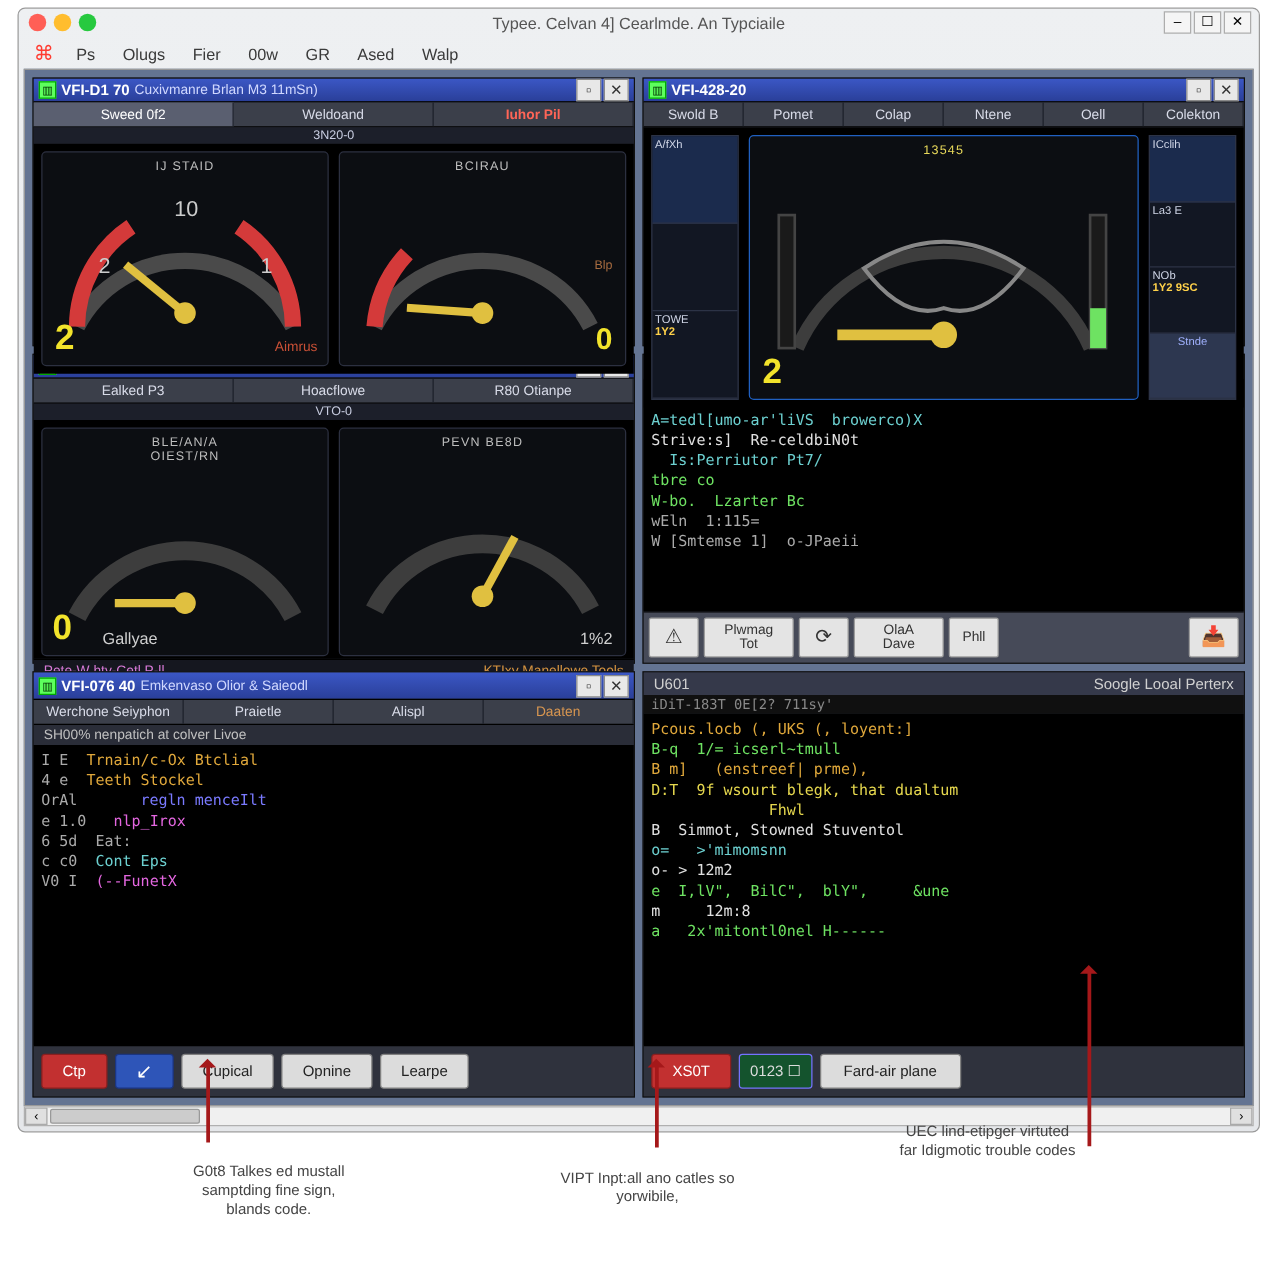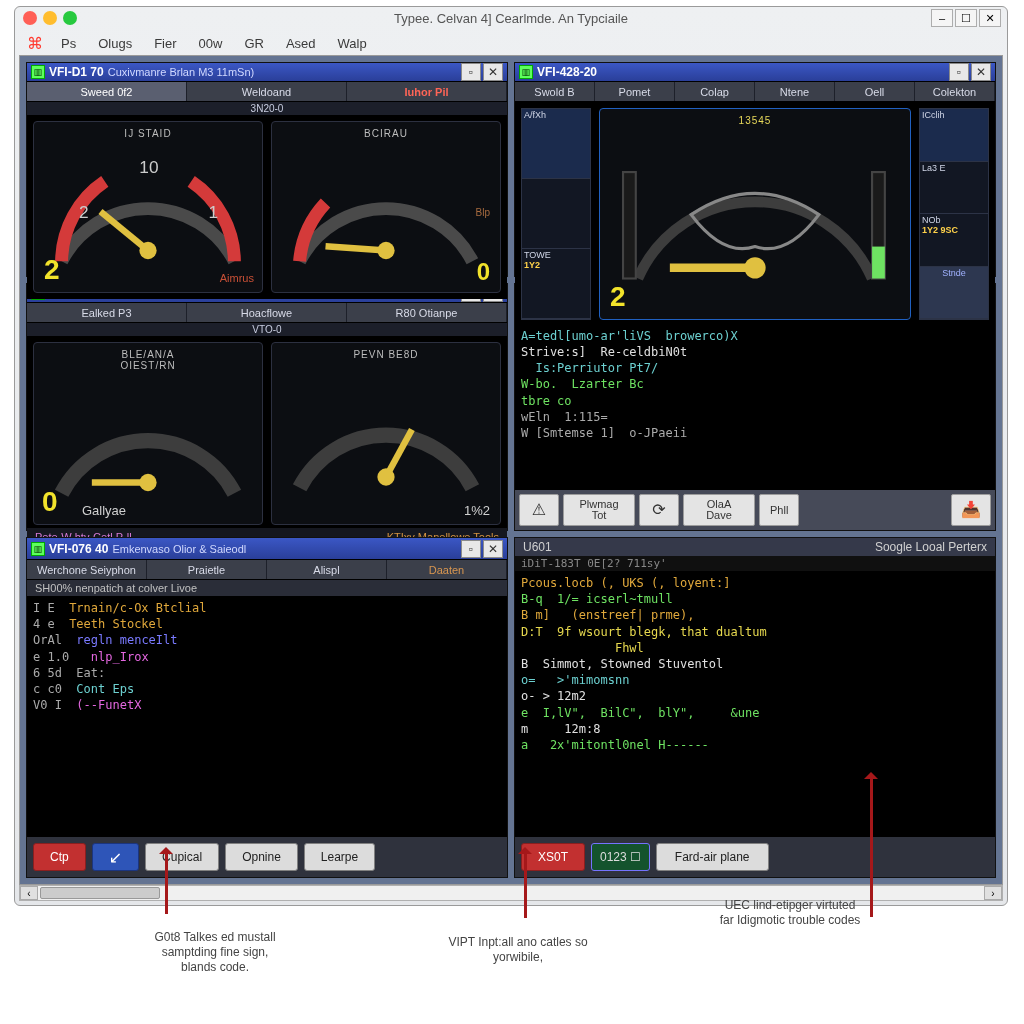--- a/index.html
+++ b/index.html
@@ -107,21 +107,21 @@
 .sidebox .cell.hl{background:#1b2b4d;}
 .sidebox .cell.btn{background:#2d3750;text-align:center;color:#a1b2ff;cursor:pointer;}
 .foot-caption{color:#c3c3c3;font-size:11px;text-align:center;padding:2px 0;}
 .sub-tabs{display:flex;background:#2e313c;height:20px;border-bottom:1px solid #000;}
 .sub-tabs span{flex:1;font-size:11px;color:#cfd3e0;text-align:center;line-height:20px;border-right:1px solid #1a1c22;cursor:pointer;}
 .sub-tabs span.sep{flex:0 0 16px;color:#999;}
 .term{flex:1;background:#000;padding:4px 6px;font-family:Menlo,Consolas,monospace;font-size:12px;line-height:1.35;overflow:hidden;}
 .term .hdr{color:#ccc;background:#1e2029;padding:1px 2px;margin-bottom:3px;font-size:11px;}
 .term div{white-space:pre;}
 .c-orange{color:#e0a83b;} .c-green{color:#6ee262;} .c-magenta{color:#e467e0;}
-.c-cyan{color:#6cd0d0;} .c-blue{color:#7a7aff;} .c-gray{color:#aaa;}
+.c-cyan{color:#6cd0d0;} .c-blue{color:#7a7aff;margin-left:36px;} .c-gray{color:#aaa;}
 .c-white{color:#e0e0e0;} .c-yellow{color:#e6d84e;}
 .toolbar{display:flex;gap:4px;padding:4px;background:#464a58;border-top:1px solid #000;align-items:center;}
 .tbtn{height:32px;background:#e4e4e4;border:1px solid #9c9c9c;border-radius:2px;padding:0 10px;font-size:11px;color:#333;display:flex;flex-direction:column;align-items:center;justify-content:center;cursor:pointer;line-height:1;}
 .tbtn.icon{width:40px;padding:0;font-size:16px;}
 .tbtn.wide{min-width:72px;}
 .bottom-bar{display:flex;gap:6px;padding:6px;background:#2f323d;align-items:center;border-top:1px solid #000;}
 .bbtn{height:28px;padding:0 16px;background:#dcdcdc;border:1px solid #808080;border-radius:3px;cursor:pointer;font-size:12px;color:#222;}
 .bbtn.primary{background:#c23030;color:#fff;border-color:#8a1f1f;}
 .bbtn.arrow{background:#2e55b8;color:#fff;border-color:#1b3580;font-size:16px;}
 .bbtn.outl{background:#14532d;color:#ddd;border:1px solid #7573ff;padding:0 8px;}
@@ -358,21 +358,21 @@
           <div class="sub-tabs">
             <span>Reach 2000</span>
             <span>Sordeam</span>
             <span>G000</span>
             <span>¥/6 Coraltrm</span>
             <span>Ernootion</span>
             <span class="sep">‹ ›</span>
           </div>
           <div class="term">
             <div class="hdr">S0II5/1NQ.181-C28:52/1T20M...:iii iii:::</div>
-            <div id="sw5lines"><div class="c-cyan">A=tedl[umo-ar'liVS  browerco)X</div><div class="c-white">Strive:s]  Re-celdbiN0t</div><div class="c-cyan">  Is:Perriutor Pt7/</div><div class="c-green">W-bo.  Lzarter Bc</div><div class="c-green">tbre co</div><div class="c-gray">wEln  1:115=</div><div class="c-gray">W [Smtemse 1]  o-JPaeii</div></div>
+            <div id="sw5lines"><div class="c-cyan">A=tedl[umo-ar'liVS  browerco)X</div><div class="c-white">Strive:s]  Re-celdbiN0t</div><div class="c-cyan">  Is:Perriutor Pt7/</div><div class="c-green">tbre co</div><div class="c-green">W-bo.  Lzarter Bc</div><div class="c-gray">wEln  1:115=</div><div class="c-gray">W [Smtemse 1]  o-JPaeii</div></div>
           </div>
           <div class="toolbar">
             <button class="tbtn icon">⚠</button>
             <button class="tbtn wide" style="white-space:pre">Plwmag
 Tot</button>
             <button class="tbtn icon">⟳</button>
             <button class="tbtn wide" style="white-space:pre">OlaA
 Dave</button>
             <button class="tbtn">Phll</button>
             <div style="flex:1"></div>

